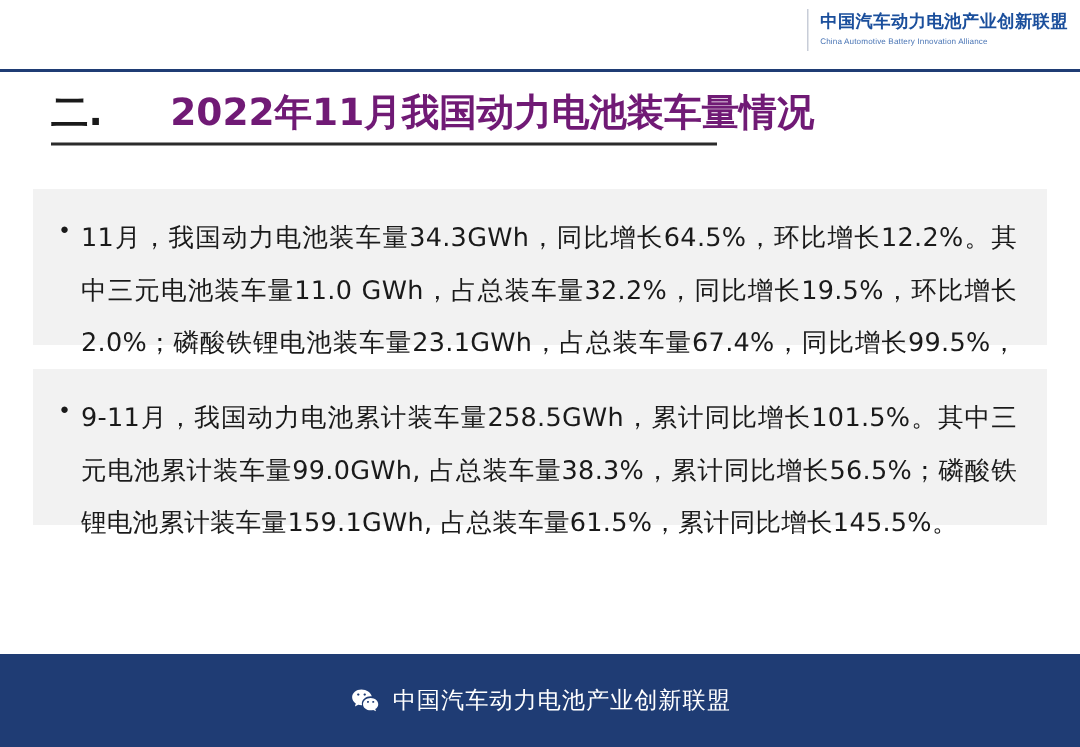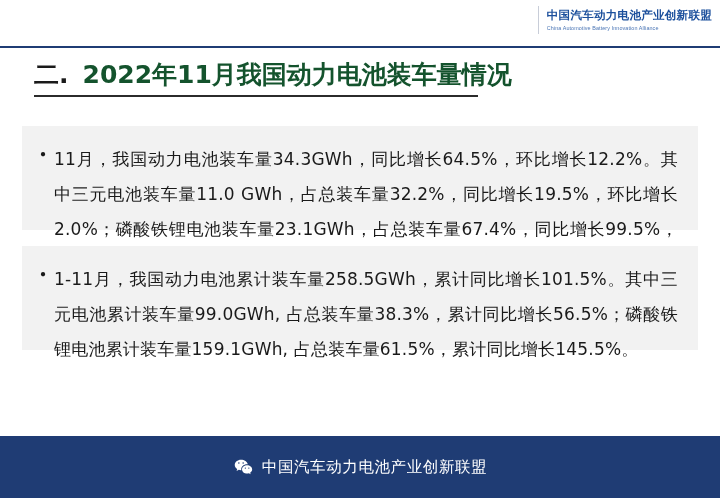--- a/index.html
+++ b/index.html
@@ -85,23 +85,24 @@
     font-size: 25px;
     font-weight: bold;
     color: #1a1a1a;
     margin-right: 14px;
     white-space: nowrap;
   }
   .title-main {
     font-family: "DejaVu Sans", sans-serif;
     font-size: 25px;
     font-weight: bold;
-    color: #14532d;
+    color: #701a75;
     white-space: nowrap;
     position: relative;
+    margin-left: 31px;
   }
   .title-underline {
     position: absolute;
     left: 34px;
     top: 95px;
     width: 444px;
     height: 2px;
     background: #2b2b2b;
   }
 
@@ -193,21 +194,21 @@
   <div class="card card1">
     <div class="bullet-row">
       <div class="bullet-dot">●</div>
       <div class="bullet-text">11月，我国动力电池装车量34.3GWh，同比增长64.5%，环比增长12.2%。其中三元电池装车量11.0 GWh，占总装车量32.2%，同比增长19.5%，环比增长2.0%；磷酸铁锂电池装车量23.1GWh，占总装车量67.4%，同比增长99.5%，环比增长17.4%。</div>
     </div>
   </div>
 
   <div class="card card2">
     <div class="bullet-row">
       <div class="bullet-dot">●</div>
-      <div class="bullet-text">1-11月，我国动力电池累计装车量258.5GWh，累计同比增长101.5%。其中三元电池累计装车量99.0GWh, 占总装车量38.3%，累计同比增长56.5%；磷酸铁锂电池累计装车量159.1GWh, 占总装车量61.5%，累计同比增长145.5%。</div>
+      <div class="bullet-text">9-11月，我国动力电池累计装车量258.5GWh，累计同比增长101.5%。其中三元电池累计装车量99.0GWh, 占总装车量38.3%，累计同比增长56.5%；磷酸铁锂电池累计装车量159.1GWh, 占总装车量61.5%，累计同比增长145.5%。</div>
     </div>
   </div>
 
   <div class="footer">
     <div class="footer-inner">
       <svg class="wechat-icon" viewBox="0 0 24 24" xmlns="http://www.w3.org/2000/svg">
         <path fill="#ffffff" d="M9.1 3C5.1 3 2 5.7 2 9c0 1.9 1.1 3.6 2.8 4.7L4.1 16l2.6-1.3c.7.2 1.5.3 2.4.3h.5c-.1-.4-.2-.8-.2-1.2 0-3.1 3-5.6 6.7-5.6.3 0 .6 0 .9.1C16.3 5.3 13 3 9.1 3zm-2.4 3c.5 0 .9.4.9.9s-.4.9-.9.9-.9-.4-.9-.9.4-.9.9-.9zm4.9 0c.5 0 .9.4.9.9s-.4.9-.9.9-.9-.4-.9-.9.4-.9.9-.9z"></path>
         <path fill="#ffffff" d="M16.1 9.5c-3.2 0-5.8 2.1-5.8 4.7s2.6 4.7 5.8 4.7c.7 0 1.4-.1 2-.3l2.1 1.1-.6-1.8c1.4-.9 2.3-2.2 2.3-3.7 0-2.6-2.6-4.7-5.8-4.7zm-2 2.4c.4 0 .8.3.8.7s-.4.7-.8.7-.8-.3-.8-.7.4-.7.8-.7zm4 0c.4 0 .8.3.8.7s-.4.7-.8.7-.8-.3-.8-.7.4-.7.8-.7z"></path>
       </svg>
       <span class="footer-text">中国汽车动力电池产业创新联盟</span>

